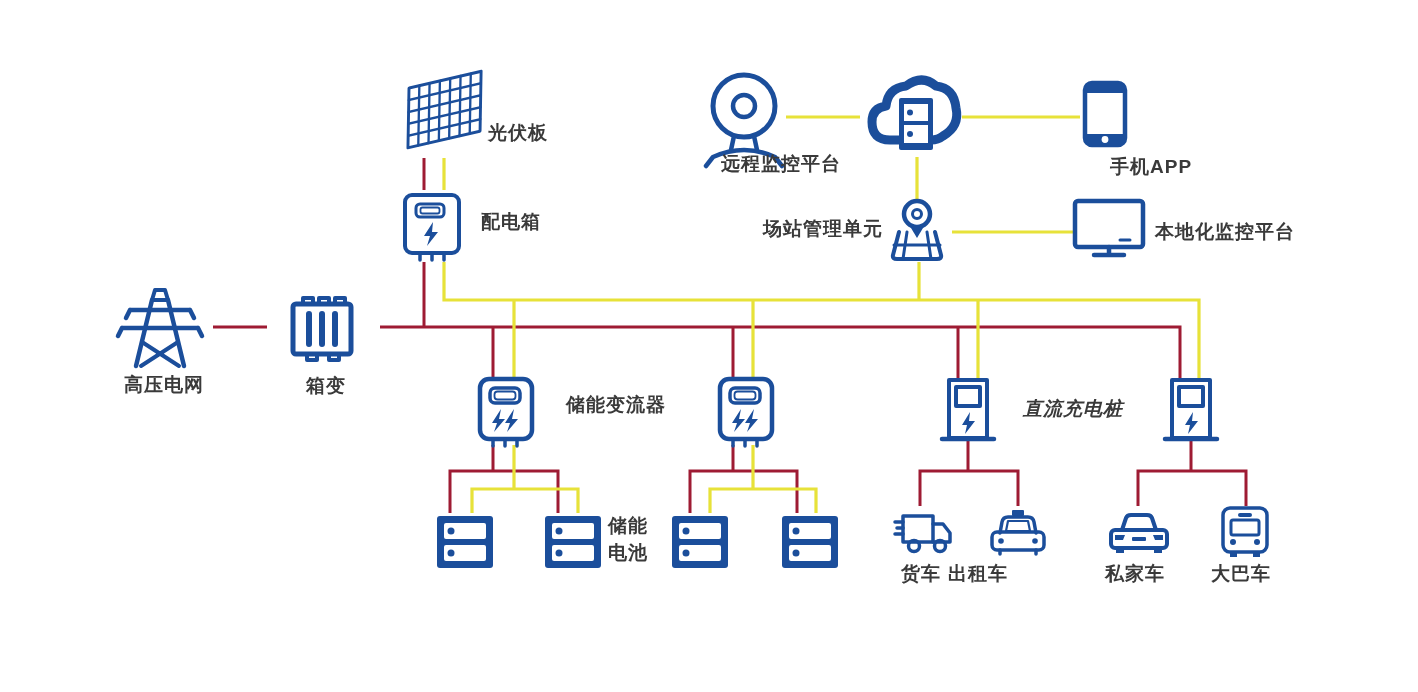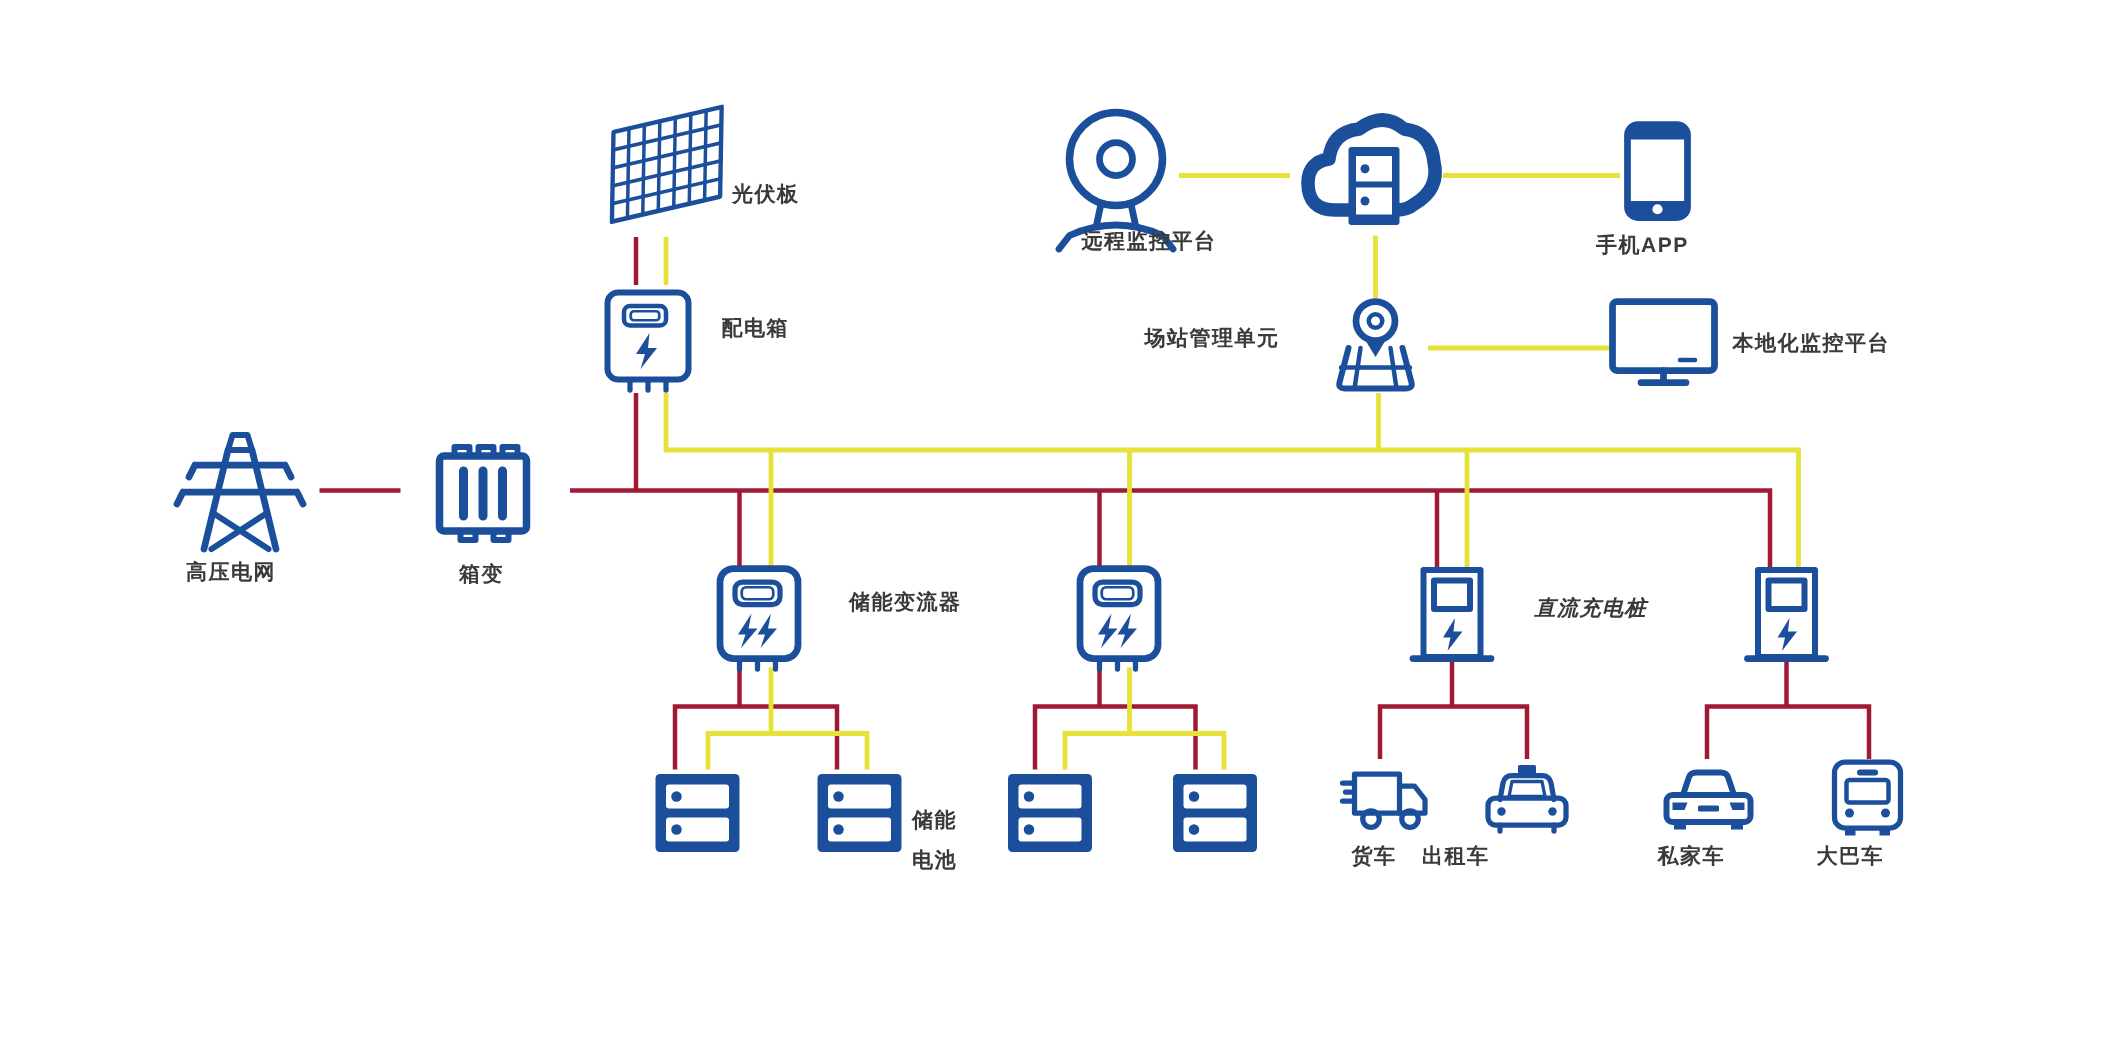--- a/index.html
+++ b/index.html
@@ -10,21 +10,21 @@
     position:relative; width:1418px; height:692px; background:var(--bg);
     font-family:"Liberation Sans","DejaVu Sans",sans-serif; overflow:hidden;
   }
   .icon{position:absolute;}
   .icon svg{overflow:visible;display:block;}
   .s{stroke:var(--blue);fill:none;stroke-linecap:round;stroke-linejoin:round;}
   .f{fill:var(--blue);stroke:none;}
   .w{fill:#fff;stroke:none;}
   .lines{position:absolute;left:0;top:0;}
   .lbl{
-    position:absolute; color:var(--label); font-size:14px; font-weight:700;
+    position:absolute; color:var(--label); font-size:19px; font-weight:700;
     letter-spacing:1px; white-space:nowrap; line-height:1.35;
   }
   .lbl2{white-space:normal; width:48px; line-height:27px;}
 </style>
 </head>
 <body>
 
 <div class="canvas">
 
   <svg class="lines" width="1418" height="692" viewBox="0 0 1418 692">
@@ -253,28 +253,28 @@
       <circle class="f" cx="15" cy="36" r="3"></circle>
         <circle class="f" cx="39" cy="36" r="3"></circle>
       <rect class="f" x="12" y="46" width="7" height="5"></rect>
       <rect class="f" x="35" y="46" width="7" height="5"></rect>
     </svg>
   </div>
 
   <div class="lbl" style="left:488px;top:120px;">光伏板</div>
   <div class="lbl" style="left:481px;top:211px;font-family:Liberation Mono, monospace;">配电箱</div>
   <div class="lbl" style="left:721px;top:151px;">远程监控平台</div>
-  <div class="lbl" style="left:1064px;top:154px;">手机APP</div>
+  <div class="lbl" style="left:1110px;top:154px;">手机APP</div>
   <div class="lbl" style="left:763px;top:216px;">场站管理单元</div>
   <div class="lbl" style="left:1155px;top:219px;">本地化监控平台</div>
   <div class="lbl" style="left:124px;top:372px;">高压电网</div>
   <div class="lbl" style="left:306px;top:373px;">箱变</div>
   <div class="lbl" style="left:566px;top:392px;">储能变流器</div>
   <div class="lbl" style="left:1023px;top:396px;font-style:italic;">直流充电桩</div>
-  <div class="lbl lbl2" style="left:608px;top:512px;margin-top:21px;">
+  <div class="lbl lbl2" style="left:608px;top:512px;">
     <span style="display:block;">储能</span>
     <span style="display:block;">电池</span>
   </div>
   <div class="lbl" style="left:901px;top:561px;text-align:center;">货车</div>
   <div class="lbl" style="left:948px;top:561px;">出租车</div>
   <div class="lbl" style="left:1105px;top:561px;">私家车</div>
   <div class="lbl" style="left:1211px;top:561px;">大巴车</div>
 
 </div>
 

